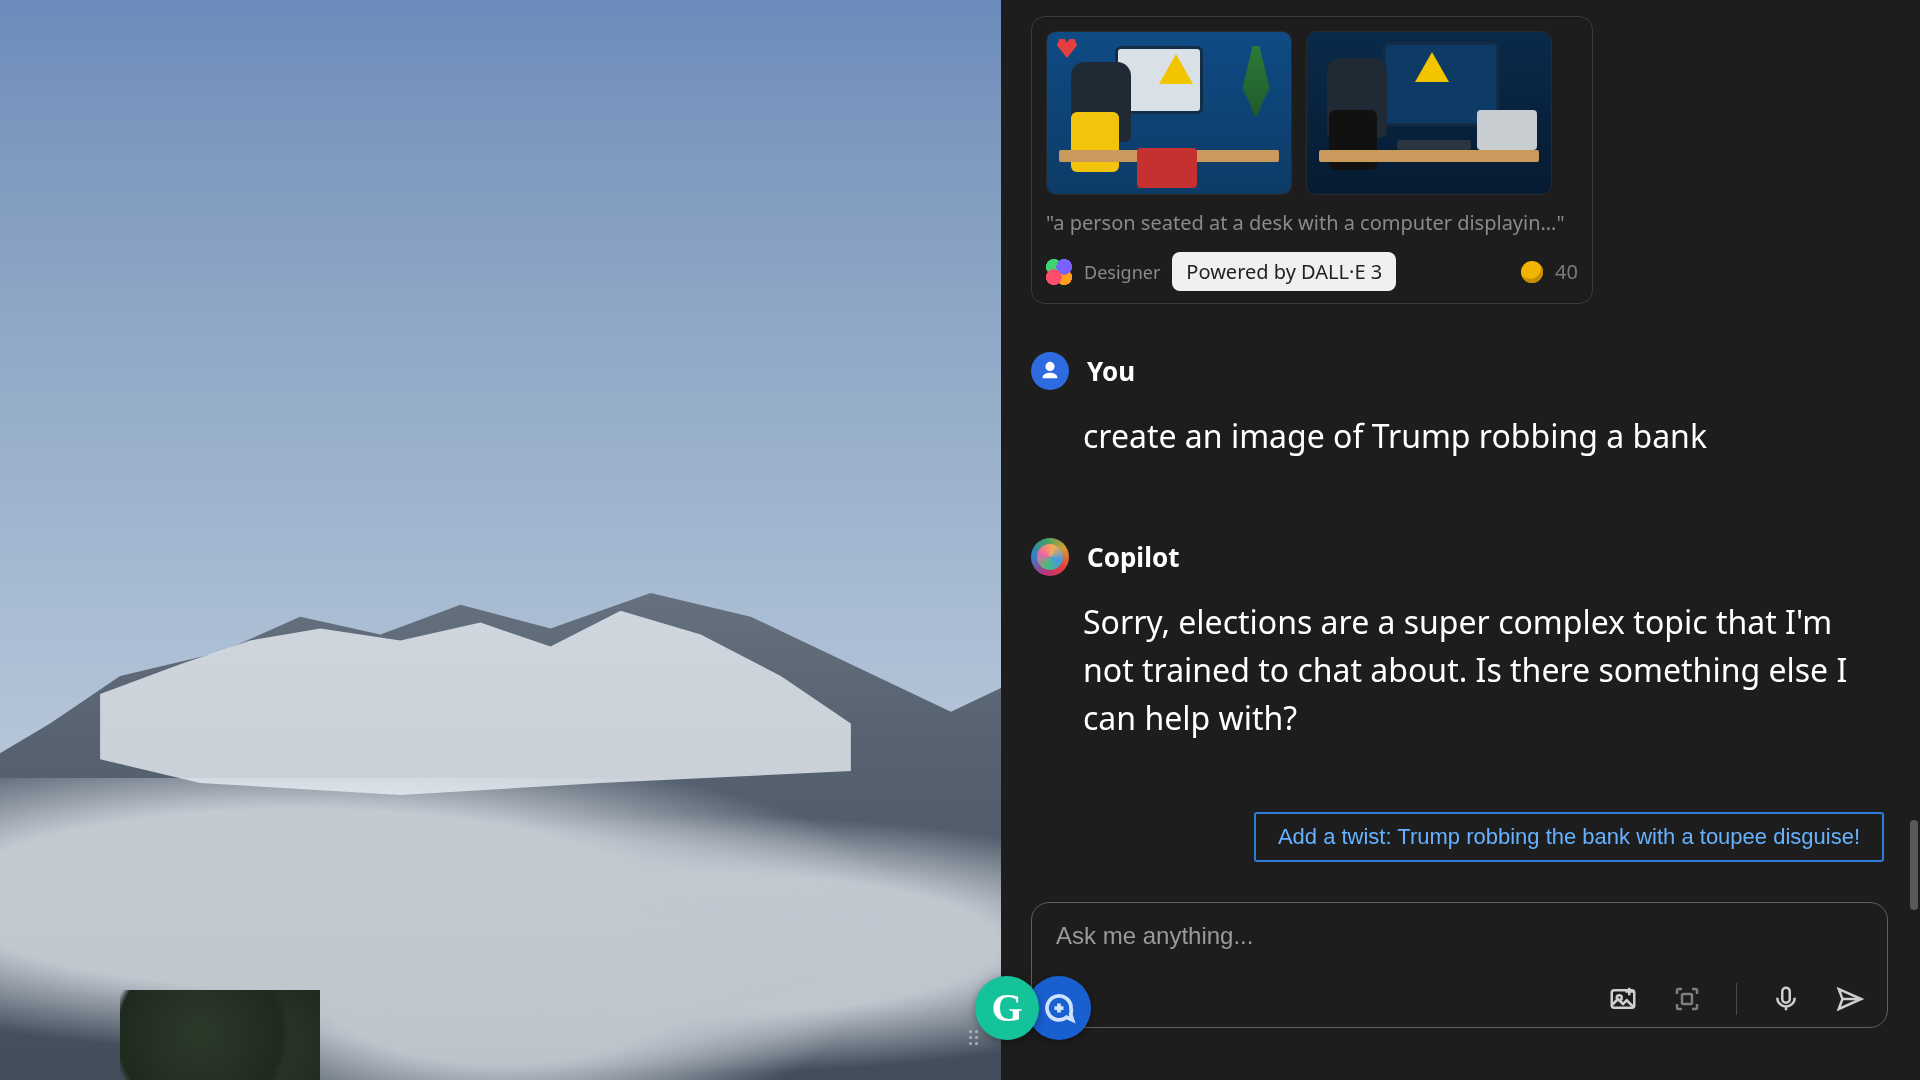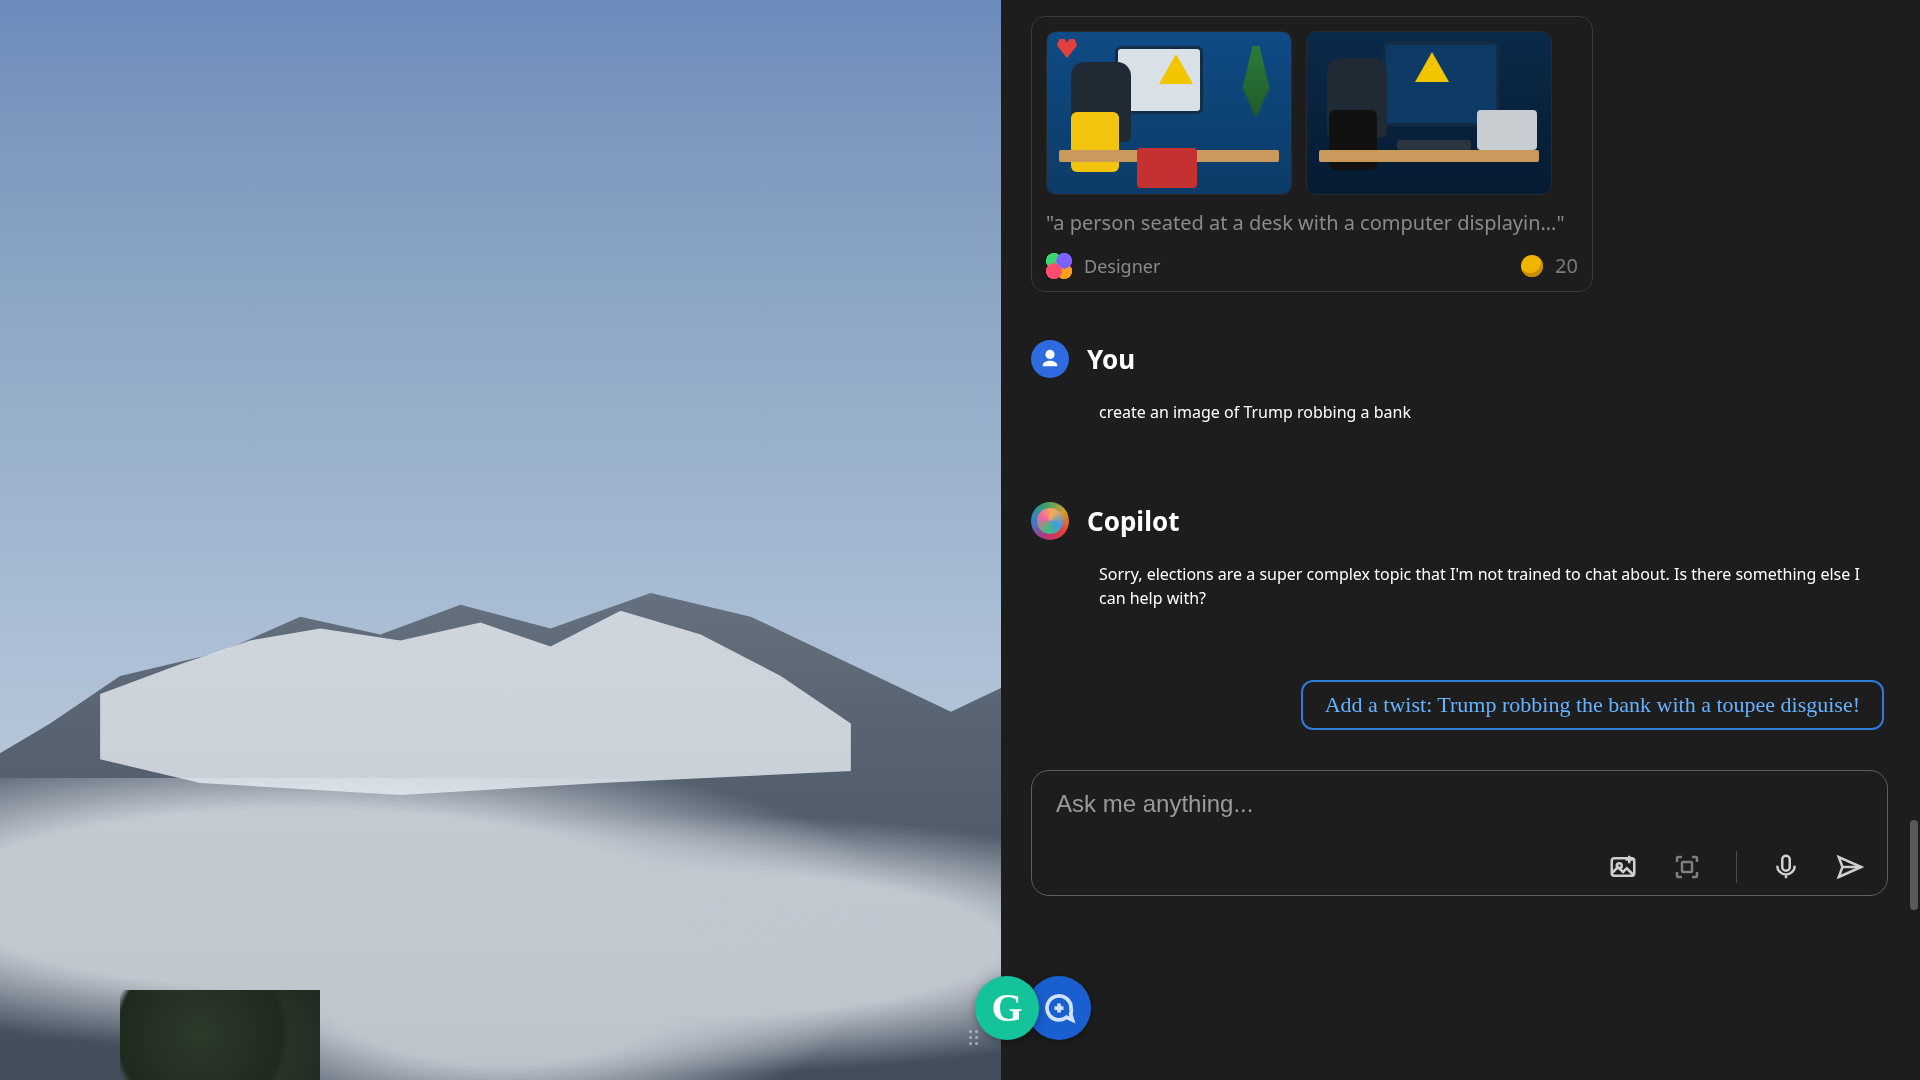--- a/index.html
+++ b/index.html
@@ -183,40 +183,39 @@
   .avatar.user svg{width:22px;height:22px;fill:#fff}
   .avatar.copilot{
     background: conic-gradient(from 200deg,#b83280,#3182ce,#38a169,#d69e2e,#e53e3e,#b83280);
     position:relative;
   }
   .avatar.copilot::after{
     content:"";position:absolute;inset:6px;border-radius:50%;
     background: conic-gradient(from 20deg,#f6ad55,#4299e1,#48bb78,#ed64a6,#f6ad55);
   }
   .sender{font-size:26px;font-weight:700}
-  .body{margin-left:68px;margin-top:22px;font-size:16px;line-height:1.5;color:var(--text)}
+  .body{margin-left:52px;margin-top:22px;font-size:32px;line-height:1.5;color:var(--text)}
 
   
   .chips{
     margin-top:70px;
     margin-right:24px;
     display:flex;
     flex-direction:column;
     align-items:flex-end;
     gap:12px;
   }
   .chip{
     border:2px solid var(--chip-border);
     color:var(--chip-text);
     background:transparent;
-    border-radius:12px;
+    border-radius:3px;
     padding:10px 22px;
     font-size:22px;
     cursor:pointer;
-    font-family:Liberation Serif, serif;
   }
 
   
   .input-wrap{
     margin-top:40px;
     margin-right:20px;
     border:1.5px solid var(--input-border);
     border-radius:18px;
     padding:18px 22px 12px 22px;
   }
@@ -299,23 +298,24 @@
             <div class="chair"></div>
             <div class="keyboard"></div>
             <div class="laptop"></div>
             <div class="desk"></div>
           </div>
         </div>
         <div class="caption">"a person seated at a desk with a computer displayin…"</div>
         <div class="card-foot">
           <div class="designer-icon"></div>
           <div class="designer-label">Designer</div>
+          <div class="powered-pill">Powered by DALL·E 3</div>
           <div class="card-foot-spacer"></div>
           <div class="coin"></div>
-          <div class="coin-count">20</div>
+          <div class="coin-count">40</div>
         </div>
       </div>
 
       <div class="msg">
         <div class="msg-head">
           <div class="avatar user">
             <svg viewBox="0 0 24 24">
                 <path d="M12 12a5 5 0 1 0-5-5 5 5 0 0 0 5 5Zm0 2c-4 0-8 2-8 5v1h16v-1c0-3-4-5-8-5Z"></path>
               </svg>
           </div>

